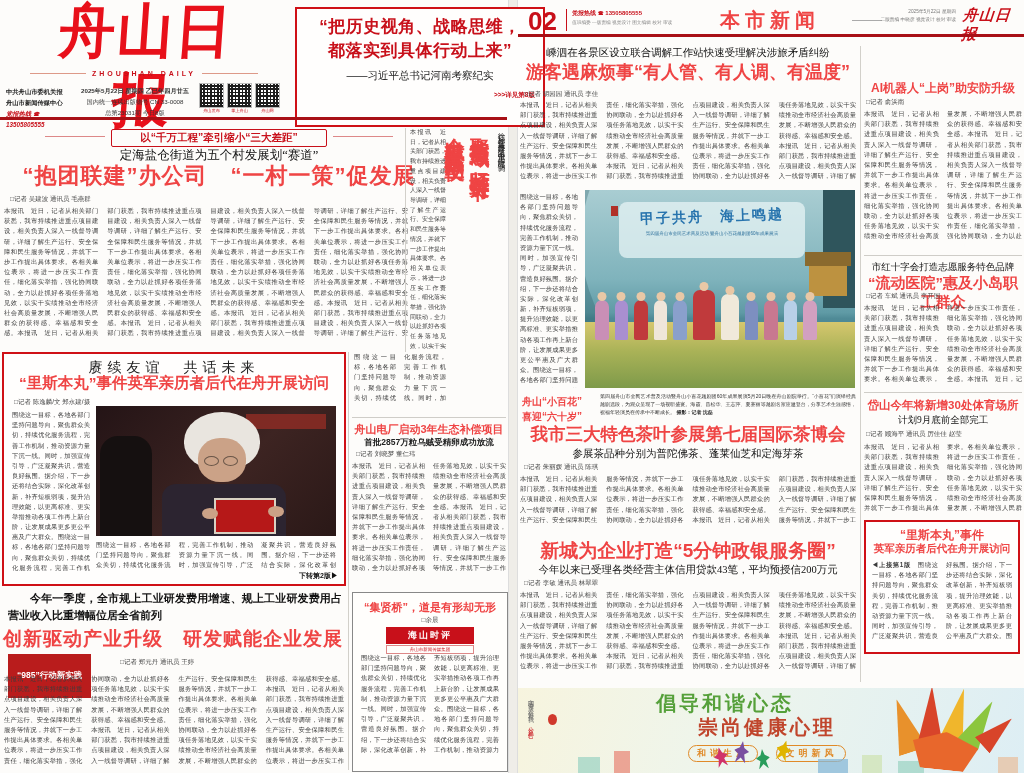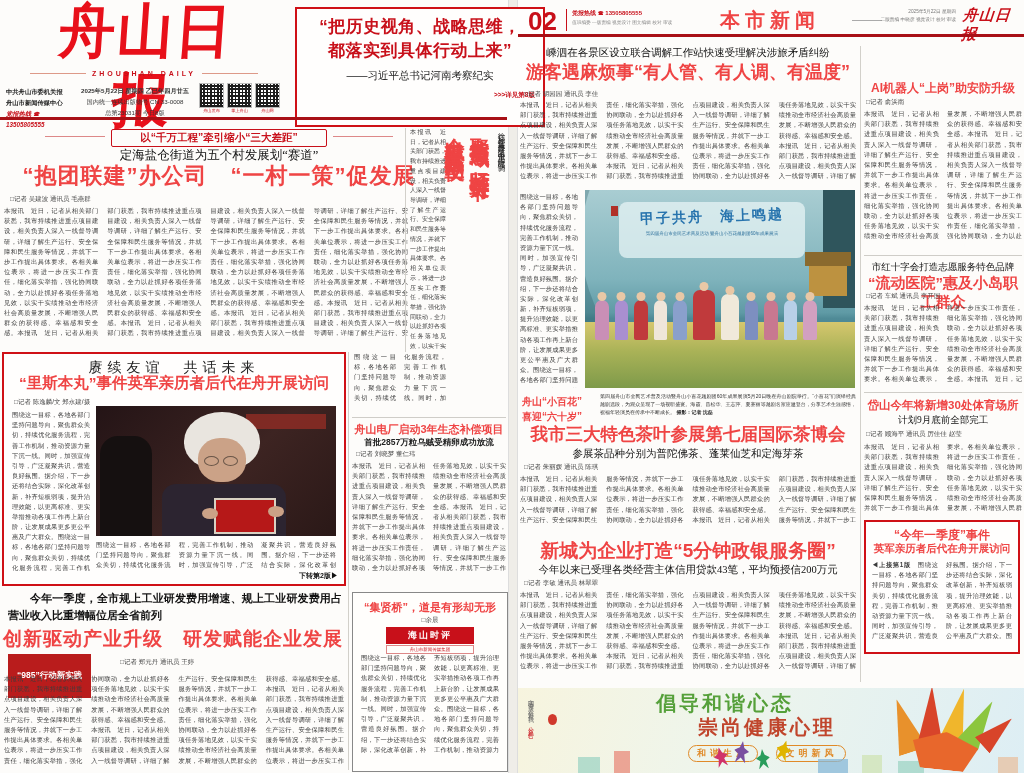--- a/index.html
+++ b/index.html
@@ -245,21 +245,21 @@
   <div class="abs byline" style="left:866px;top:292px;">□记者 车斌 通讯员 李开国</div>
   <div class="abs gk c2" style="left:864px;top:303px;width:158px;height:84px;">本报讯　近日，记者从相关部门获悉，我市持续推进重点项目建设，相关负责人深入一线督导调研，详细了解生产运行、安全保障和民生服务等情况，并就下一步工作提出具体要求。各相关单位表示，将进一步压实工作责任，细化落实举措，强化协同联动，全力以赴抓好各项任务落地见效，以实干实绩推动全市经济社会高质量发展，不断增强人民群众的获得感、幸福感和安全感。本报讯　近日，记者从相关部门获悉，我市持续推进重点项目建设，相关负责人深入一线督导调研，详细了解生产运行、安全保障和民生服务等情况，并就下一步工作提出具体要求。各相关单位表示，将进一步压实工作责任，细化落实举措，强化协同联动，全力以赴抓好各项任务落地见效，以实干实绩推动全市经济社会高质量发展，不断增强人民群众的获得感、幸福感和安全感。</div>
 
   <div class="hr" style="left:864px;top:392px;width:158px;"></div>
   <div class="abs c hl" style="left:864px;top:398px;width:158px;font-size:11.5px;">岱山今年将新增30处体育场所</div>
   <div class="abs c serif" style="left:864px;top:414px;width:158px;font-size:9.5px;color:#111;">计划9月底前全部完工</div>
   <div class="abs byline" style="left:866px;top:430px;">□记者 顾海平 通讯员 厉佳佳 赵莹</div>
   <div class="abs gk c2" style="left:864px;top:442px;width:158px;height:72px;">本报讯　近日，记者从相关部门获悉，我市持续推进重点项目建设，相关负责人深入一线督导调研，详细了解生产运行、安全保障和民生服务等情况，并就下一步工作提出具体要求。各相关单位表示，将进一步压实工作责任，细化落实举措，强化协同联动，全力以赴抓好各项任务落地见效，以实干实绩推动全市经济社会高质量发展，不断增强人民群众的获得感、幸福感和安全感。本报讯　近日，记者从相关部门获悉，我市持续推进重点项目建设，相关负责人深入一线督导调研，详细了解生产运行、安全保障和民生服务等情况，并就下一步工作提出具体要求。各相关单位表示，将进一步压实工作责任，细化落实举措，强化协同联动，全力以赴抓好各项任务落地见效，以实干实绩推动全市经济社会高质量发展，不断增强人民群众的获得感、幸福感和安全感。</div>
 
   <div class="abs redbox" style="left:864px;top:520px;width:152px;height:130px;">
-    <div class="abs c hl" style="left:0;top:5px;width:100%;font-size:12px;">“今年一季度”事件</div>
+    <div class="abs c hl" style="left:0;top:5px;width:100%;font-size:12px;">“里斯本丸”事件</div>
     <div class="abs c hl" style="left:0;top:20px;width:100%;font-size:10.5px;">英军亲历者后代在舟开展访问</div>
     <div class="abs gk c2" style="left:6px;top:38px;width:140px;height:86px;">
       <b>◀上接第1版　</b><span>围绕这一目标，各地各部门坚持问题导向，聚焦群众关切，持续优化服务流程，完善工作机制，推动资源力量下沉一线。同时，加强宣传引导，广泛凝聚共识，营造良好氛围。据介绍，下一步还将结合实际，深化改革创新，补齐短板弱项，提升治理效能，以更高标准、更实举措推动各项工作再上新台阶，让发展成果更多更公平惠及广大群众。围绕这一目标，各地各部门坚持问题导向，聚焦群众关切，持续优化服务流程，完善工作机制，推动资源力量下沉一线。同时，加强宣传引导，广泛凝聚共识，营造良好氛围。据介绍，下一步还将结合实际，深化改革创新，补齐短板弱项，提升治理效能，以更高标准、更实举措推动各项工作再上新台阶，让发展成果更多更公平惠及广大群众。</span>
     </div>
   </div>
 
   <div class="abs psa" style="left:518px;top:688px;width:506px;height:85px;">
     <div class="vert abs" style="left:8px;top:6px;height:72px;font-size:6px;color:#666;letter-spacing:2px;">
       <span>文明健康 有你有我</span>　<span class="red">公益广告</span>
     </div>

